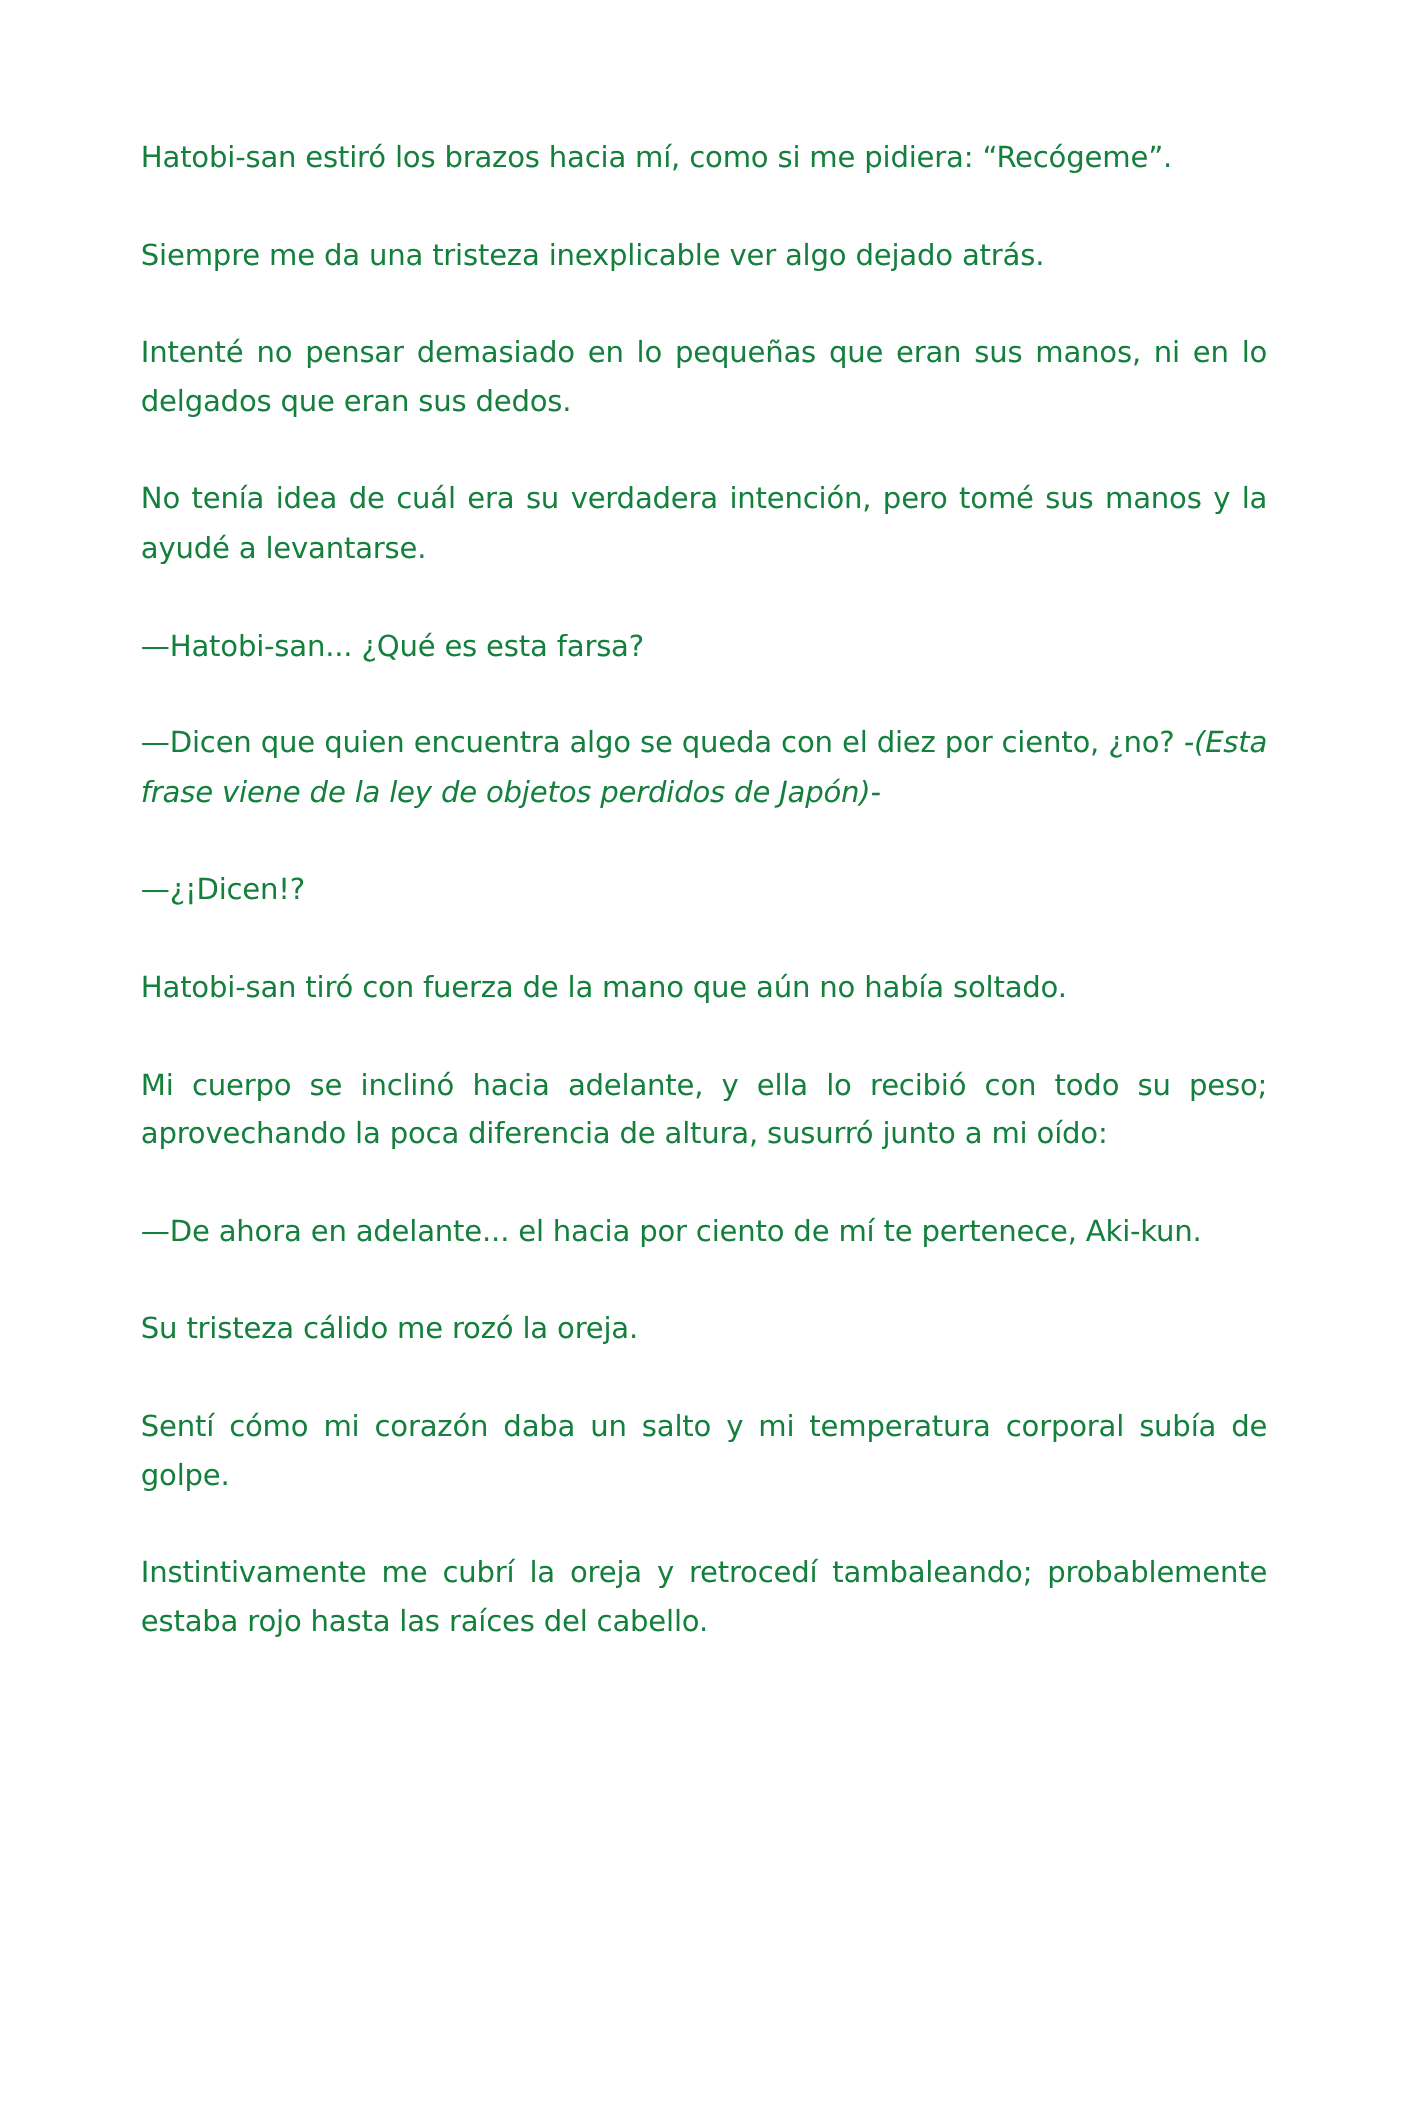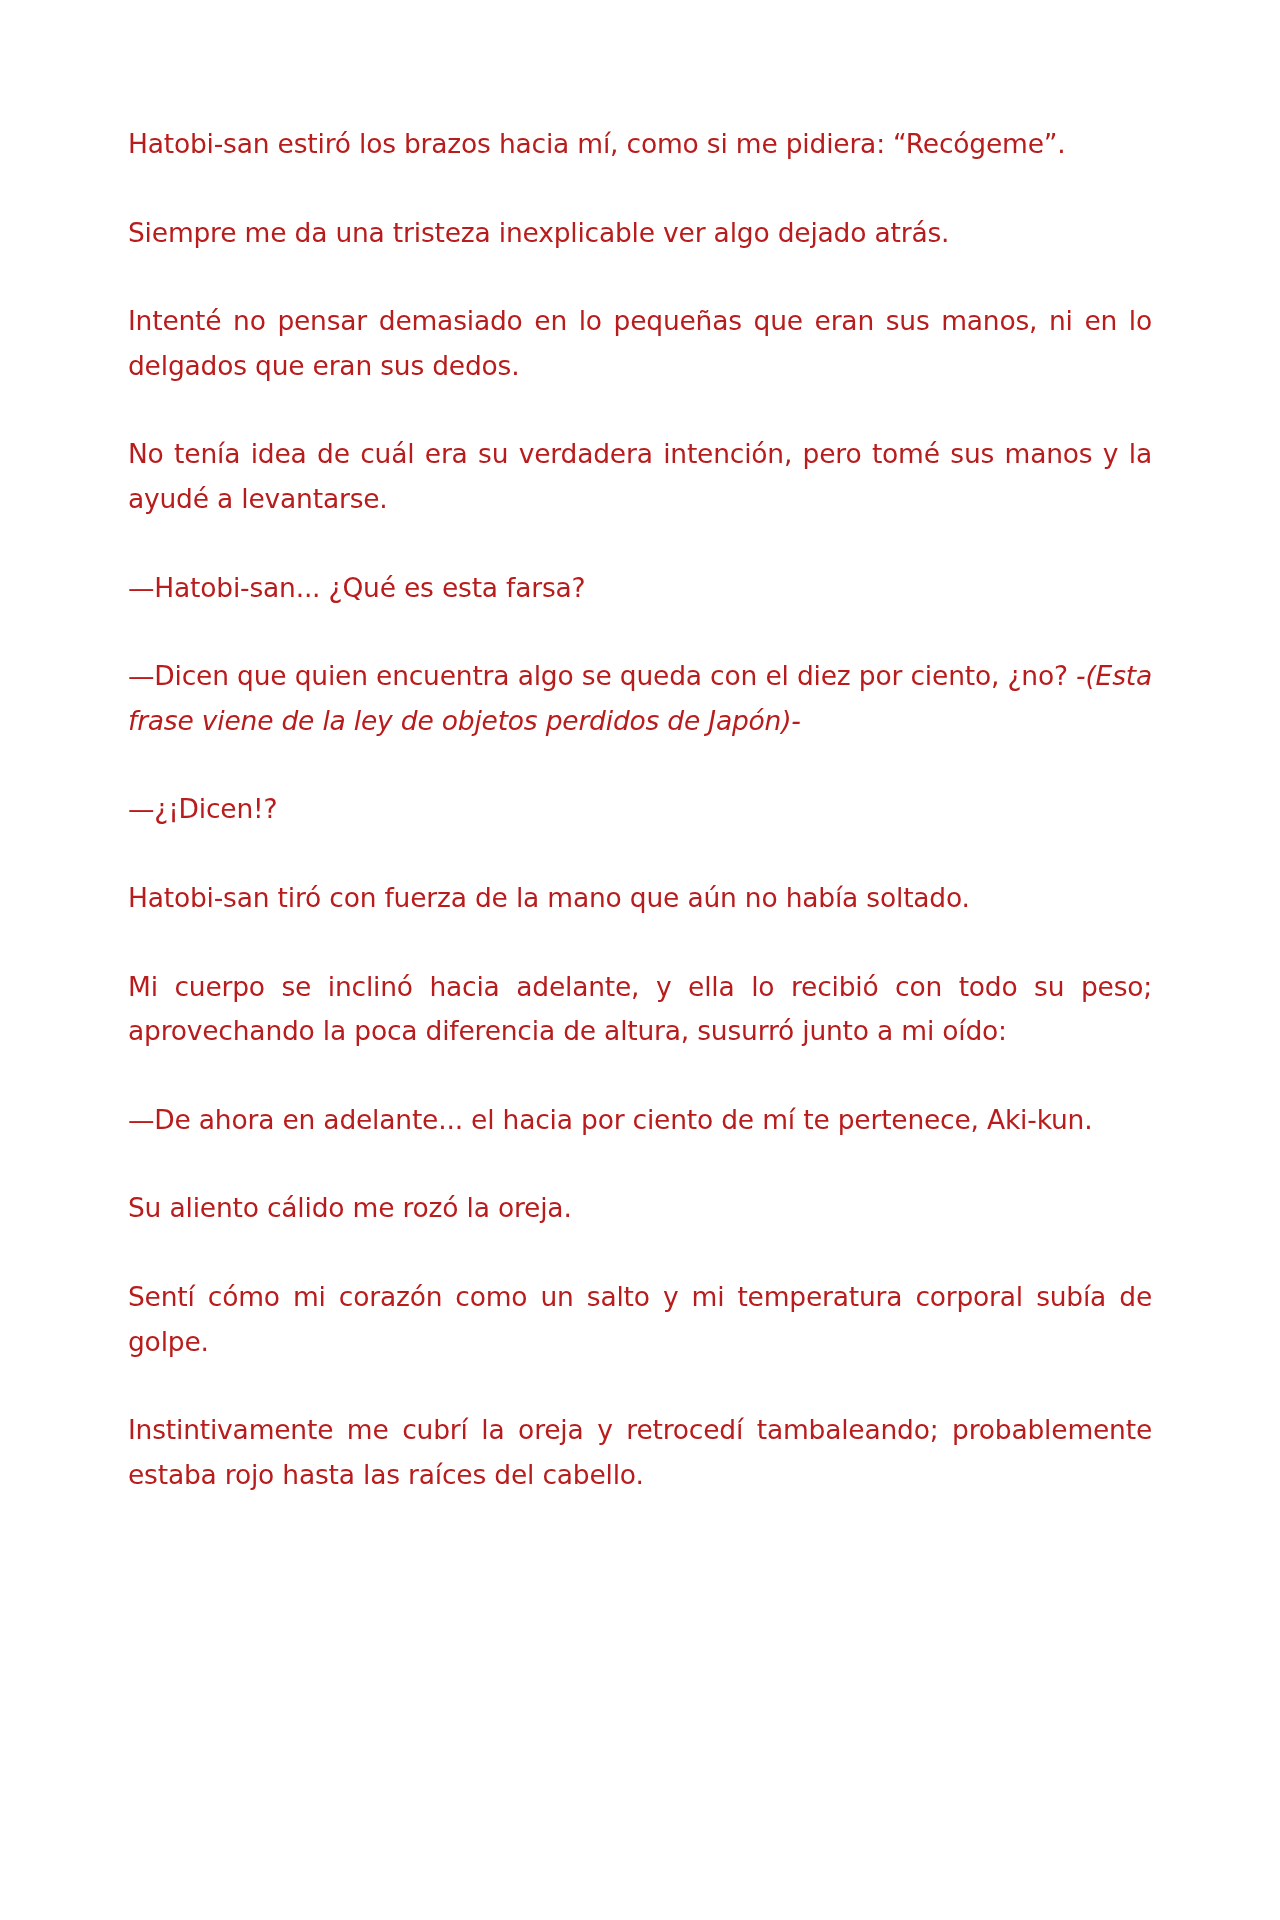--- a/index.html
+++ b/index.html
@@ -1,35 +1,35 @@
 <!DOCTYPE html>
 <html><head>
 <meta charset="utf-8">
 <style>
   html, body { margin: 0; padding: 0; background: #ffffff; }
   body { width: 1280px; height: 1920px; overflow: hidden; }
   .page {
     position: absolute; left: 128px; top: 122px; width: 1024px;
     font-family: "DejaVu Sans", sans-serif;
-    font-size: 26.5px; line-height: 44.6px; color: #b91c1c;
+    font-size: 26.5px; line-height: 44.6px; color: #15803d;
     letter-spacing: -0.2px;
   }
   .page p { margin: 0 0 44px 0; text-align: justify; }
   .note { font-style: italic; }
 </style>
 </head>
 <body>
 
 <div class="page">
   <p>Hatobi-san estiró los brazos hacia mí, como si me pidiera: “Recógeme”.</p>
   <p>Siempre me da una tristeza inexplicable ver algo dejado atrás.</p>
   <p>Intenté no pensar demasiado en lo pequeñas que eran sus manos, ni en lo delgados que eran sus dedos.</p>
   <p>No tenía idea de cuál era su verdadera intención, pero tomé sus manos y la ayudé a levantarse.</p>
   <p>—Hatobi-san... ¿Qué es esta farsa?</p>
   <p><span>—Dicen que quien encuentra algo se queda con el diez por ciento, ¿no? </span><span class="note">-(Esta frase viene de la ley de objetos perdidos de Japón)-</span></p>
   <p>—¿¡Dicen!?</p>
   <p>Hatobi-san tiró con fuerza de la mano que aún no había soltado.</p>
   <p>Mi cuerpo se inclinó hacia adelante, y ella lo recibió con todo su peso; aprovechando la poca diferencia de altura, susurró junto a mi oído:</p>
   <p>—De ahora en adelante... el hacia por ciento de mí te pertenece, Aki-kun.</p>
-  <p>Su aliento cálido me rozó la oreja.</p>
-  <p>Sentí cómo mi corazón como un salto y mi temperatura corporal subía de golpe.</p>
+  <p>Su tristeza cálido me rozó la oreja.</p>
+  <p>Sentí cómo mi corazón daba un salto y mi temperatura corporal subía de golpe.</p>
   <p>Instintivamente me cubrí la oreja y retrocedí tambaleando; probablemente estaba rojo hasta las raíces del cabello.</p>
 </div>
 
 </body></html>

